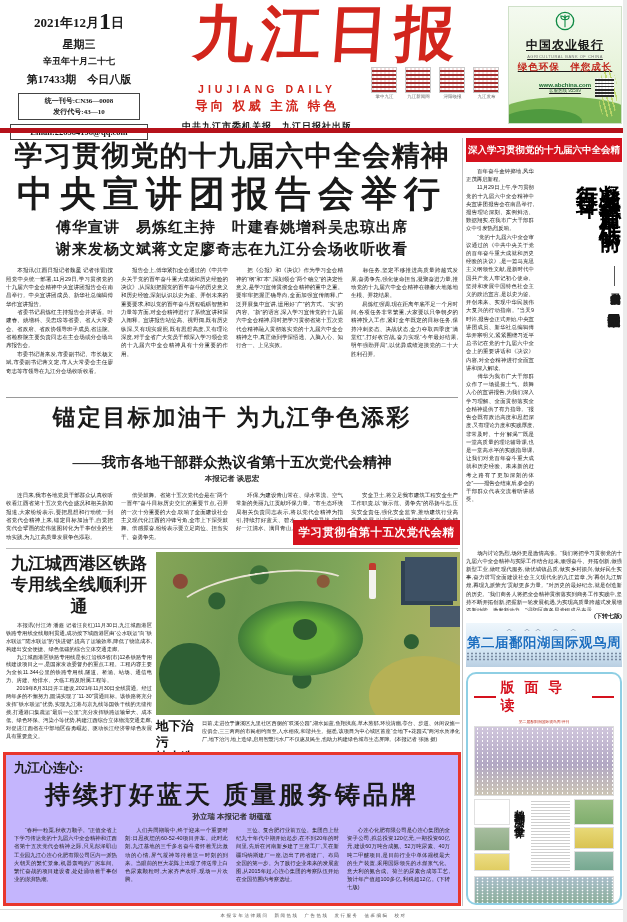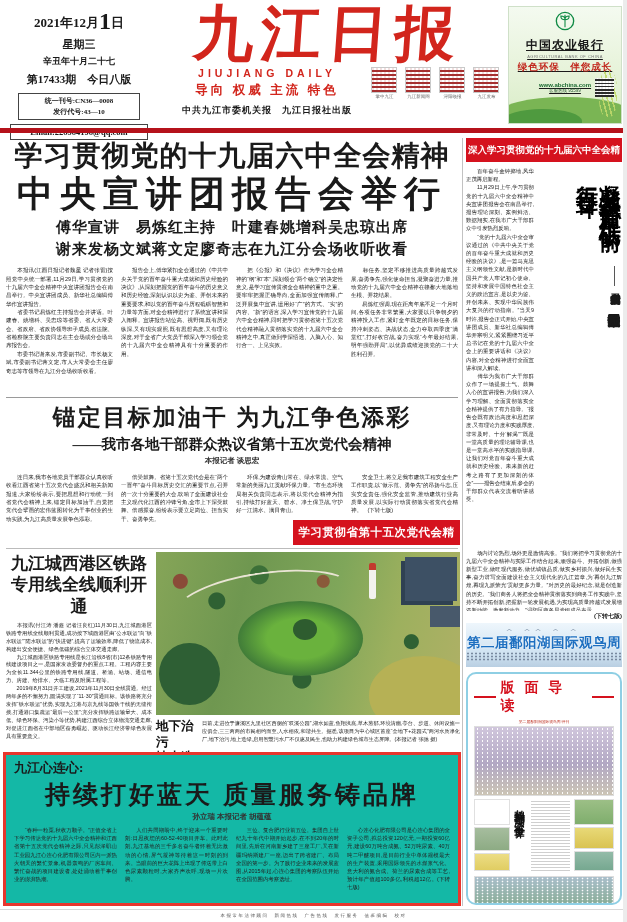--- a/index.html
+++ b/index.html
@@ -19,21 +19,21 @@
   .dateline .big{font-size:24px;font-weight:bold;vertical-align:-2px;}
   .weekday{font-size:11px;font-weight:bold;margin-top:2px;}
   .lunar{font-size:9px;font-weight:bold;margin-top:3px;}
   .issue{font-size:11px;margin-top:4px;font-weight:bold;}
   .codebox{border:1px solid #444;margin:6px 10px 0;padding:2px 0;font-size:7px;font-weight:bold;line-height:1.5;}
   .emailbox{border:1px solid #444;margin:4px 2px 0;padding:2px 0;font-size:8.5px;font-weight:bold;}
   .mast{position:absolute;left:152px;top:0;width:352px;height:126px;text-align:center;}
   .mast-title{font-family:"DejaVu Serif","Liberation Serif",serif;font-weight:900;font-size:60px;line-height:1.12;color:var(--brand-red);letter-spacing:7px;transform:skewX(-4deg);}
   .mast-row{display:flex;justify-content:space-between;align-items:flex-start;padding:0 2px;}
   .mast-left{text-align:center;padding-left:28px;}
-  .title-en{color:var(--brand-red);font-weight:bold;font-size:10.5px;letter-spacing:4px;}
+  .title-en{color:var(--brand-red);font-weight:bold;font-size:10.5px;letter-spacing:4px;margin-top:16px;}
   .slogan{color:var(--brand-red);font-weight:bold;font-size:12.5px;letter-spacing:3px;margin-top:3px;}
   .orgline{font-size:9px;font-weight:bold;margin-top:5px;letter-spacing:1px;}
   .qr-row{display:flex;gap:7px;padding-right:2px;}
   .qr-item{width:27px;text-align:center;}
   .qr{width:26px;height:26px;background:
       repeating-linear-gradient(0deg,#a63030 0 2px,rgba(255,255,255,.85) 2px 4px),
       repeating-linear-gradient(90deg,#a63030 0 2px,#fff 2px 4px);border:1px solid #c9c9c9;}
   .qr-label{font-size:4.5px;color:#666;margin-top:1px;}
   .bankad{position:absolute;left:508px;top:6px;width:114px;height:118px;border:1px solid #cfe0c8;
       background:linear-gradient(#f4faf0 0%,#e7f3da 55%,#d8ecc6 100%);text-align:center;overflow:hidden;text-decoration:underline;}
@@ -55,21 +55,21 @@
   .h1a{font-size:28px;font-weight:900;text-align:center;letter-spacing:1px;line-height:1.18;}
   .h1b{font-size:36px;font-weight:900;text-align:center;letter-spacing:7px;line-height:1.2;}
   .deck{font-family:"Liberation Serif","DejaVu Serif",serif;font-weight:bold;font-size:15px;text-align:center;margin-top:3px;letter-spacing:1px;}
   .cols{display:flex;gap:8px;margin-top:7px;}
   .col{flex:1;font-size:5.5px;line-height:1.52;color:#222;overflow:hidden;}
   .lead .col{height:136px;}
   .hr1{position:absolute;left:6px;top:397px;width:452px;height:1px;background:#9a9a9a;}
   
   .second{position:absolute;left:6px;top:402px;width:452px;}
   .h2a{font-size:23px;font-weight:900;text-align:center;letter-spacing:2px;}
-  .h2b{font-family:"Liberation Serif","DejaVu Serif",serif;font-size:14.5px;font-weight:bold;text-align:center;margin-top:2px;}
+  .h2b{font-family:"Liberation Serif","DejaVu Serif",serif;font-size:14.5px;font-weight:bold;text-align:center;margin-top:20px;}
   .byline{font-size:7.5px;text-align:center;margin-top:2px;color:#333;font-weight:bold;}
   .second .col{height:84px;}
   .banner2{position:absolute;left:287px;top:118px;width:167px;height:25px;background:var(--banner-red);
       color:#fff;font-weight:900;font-size:11.5px;text-align:center;line-height:25px;letter-spacing:.5px;}
   .hr2{position:absolute;left:6px;top:548px;width:452px;height:1px;background:#bbb;}
   
   .westport{position:absolute;left:6px;top:553px;width:146px;}
   .wp-h{font-size:17px;font-weight:900;text-align:center;line-height:1.25;}
   .wp-body{margin-top:5px;font-size:5.3px;line-height:1.5;height:150px;overflow:hidden;color:#222;}
   
@@ -91,21 +91,21 @@
       radial-gradient(circle at 34% 14%,#3c7038 0 9px,transparent 10px),
       radial-gradient(circle at 55% 18%,#8a5a3a 0 6px,transparent 7px),
       radial-gradient(circle at 48% 78%,#2f6133 0 9px,transparent 10px),
       radial-gradient(circle at 14% 78%,#a9b15c 0 10px,transparent 11px),
       radial-gradient(circle at 64% 60%,#35673a 0 8px,transparent 9px),
       radial-gradient(circle at 84% 55%,#2f6133 0 7px,transparent 8px);}
   .caption{position:absolute;left:156px;top:719px;width:304px;display:flex;gap:6px;}
   .cap-label{width:40px;font-size:12.5px;font-weight:900;line-height:1.25;color:#111;}
   .cap-text{flex:1;font-size:5.2px;line-height:1.55;color:#222;}
   
-  .redbox{position:absolute;left:3px;top:752px;width:458px;height:154px;border:3px solid var(--box-red);background:#14b8a6;padding:4px 8px;}
+  .redbox{position:absolute;left:3px;top:752px;width:458px;height:154px;border:3px solid var(--box-red);background:#c4b5fd;padding:4px 8px;}
   .kicker{font-family:"Liberation Serif","DejaVu Serif",serif;font-size:13px;font-weight:bold;}
   .h3a{font-size:25px;font-weight:900;text-align:center;letter-spacing:3px;margin-top:1px;}
   .redbox .byline{margin-top:1px;}
   .redbox .cols{margin-top:4px;}
   .redbox .col{height:86px;font-size:5.4px;}
   
   .vdiv{position:absolute;left:462px;top:138px;width:1px;height:768px;background:#c2c2c2;}
   .rail{position:absolute;left:466px;top:138px;width:156px;}
   .rail-banner{height:24px;background:var(--banner-red);color:#fff;font-weight:900;font-size:9.5px;text-align:center;line-height:24px;}
   .rail-upper{display:flex;margin-top:5px;height:378px;overflow:hidden;}

